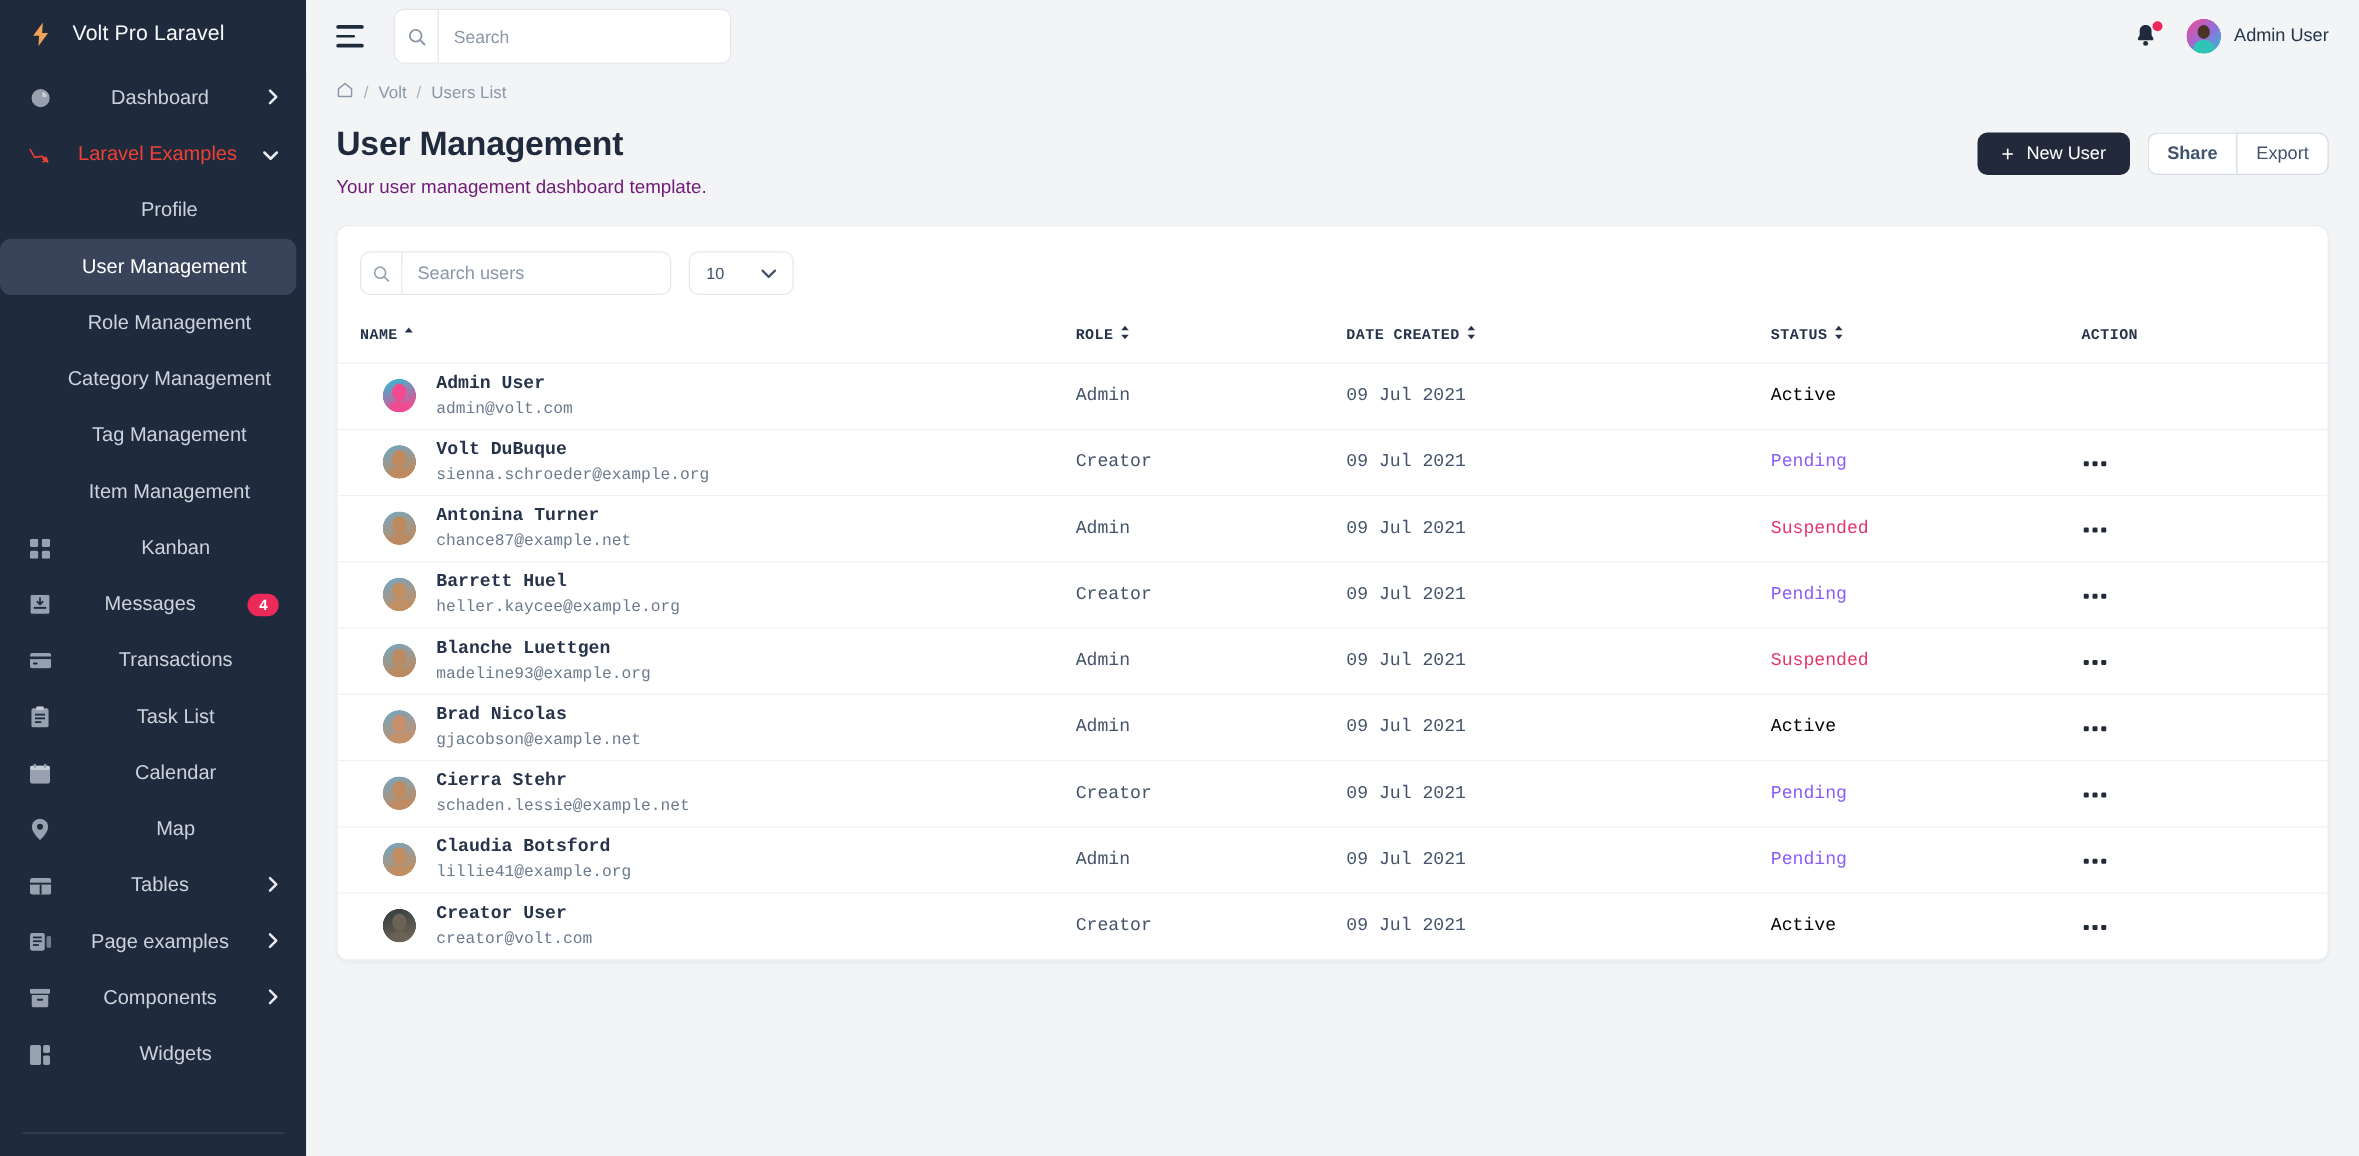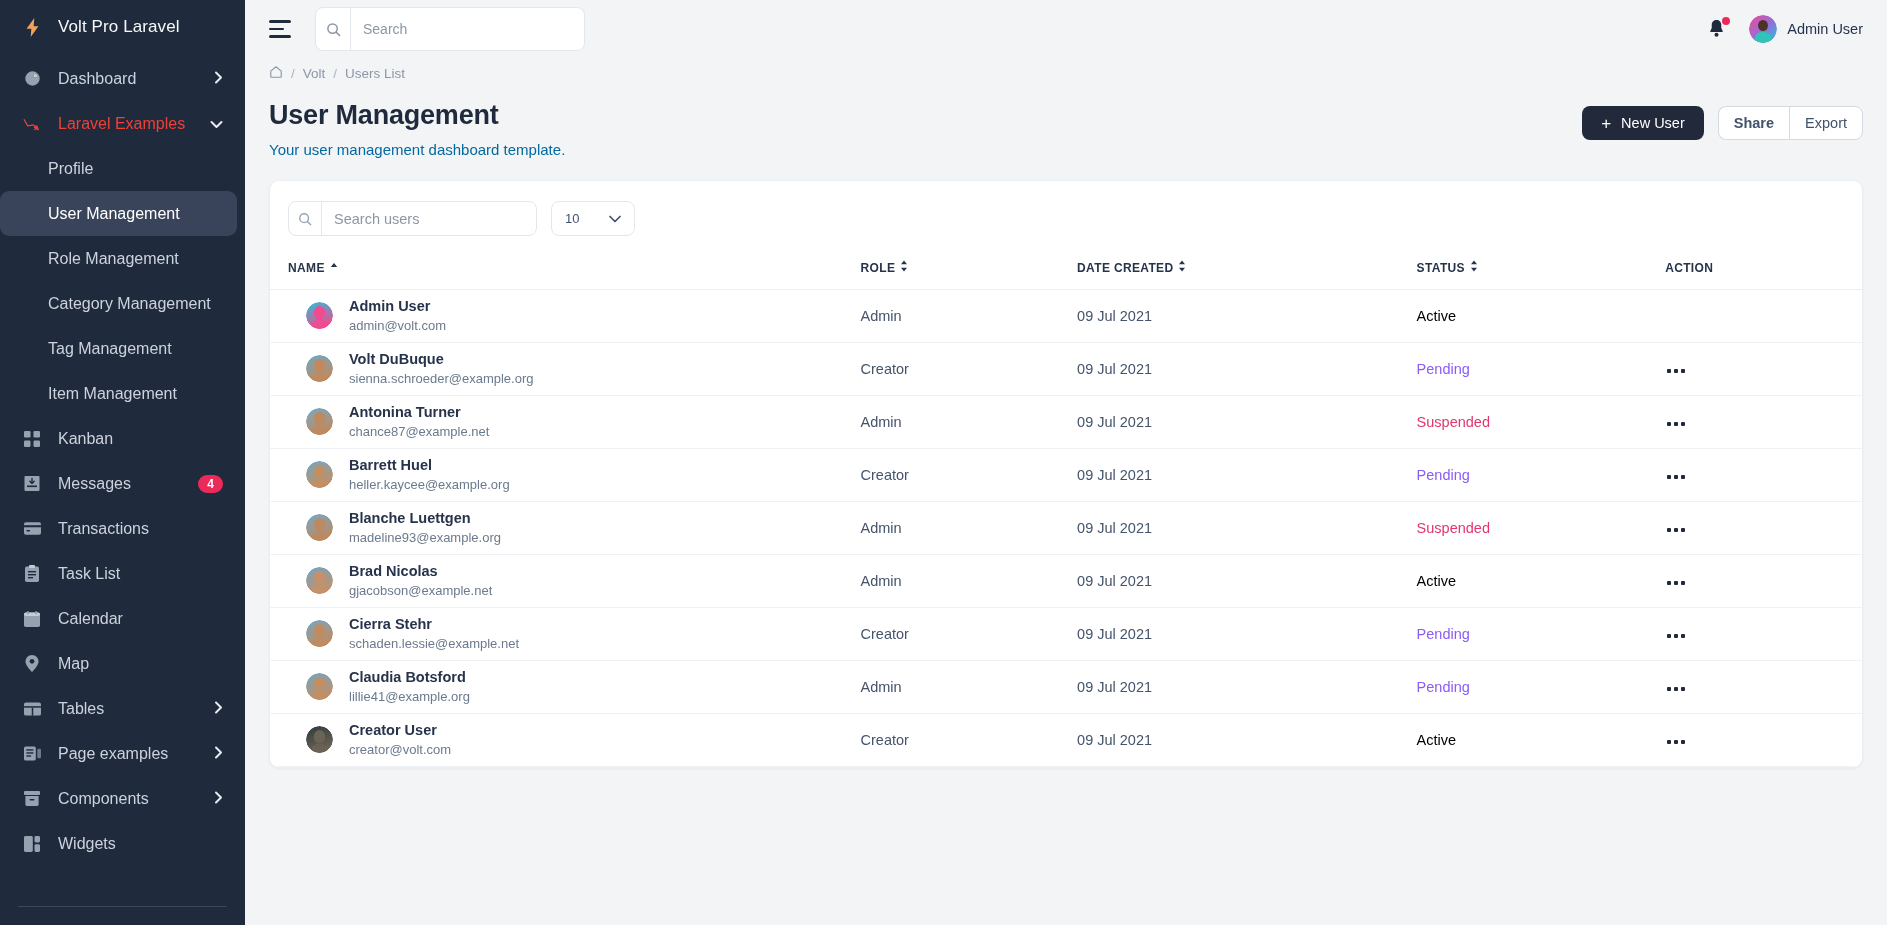--- a/index.html
+++ b/index.html
@@ -25,21 +25,21 @@
     height: 46px; padding: 0 22px; margin-bottom: 6px;
   }
   .brand-label { color: #f6f8fa; font-size: 17px; letter-spacing: .1px; }
   .nav-item {
     display: flex; align-items: center; gap: 16px;
     height: 45px; padding: 0 22px 0 22px;
     color: #cdd3dc; font-size: 16px;
     position: relative; cursor: pointer;
   }
   .nav-item .ico { width: 20px; height: 20px; flex: 0 0 20px; display: flex; align-items: center; justify-content: center; }
-  .nav-item .lbl { flex: 1; white-space: nowrap; }
+  .nav-item .lbl { flex: 1; white-space: nowrap; text-align: center; }
   .nav-item .chev { color: #e8ecf1; font-size: 14px; font-weight: bold; }
   .nav-item.accent .lbl { color: #ef4136; }
   .nav-item.sub { padding-left: 48px; }
   .nav-item.active {
     background: #39445a;
     border-radius: 9px;
     margin: 0 8px 0 0;
     width: 237px;
     color: #fff;
   }
@@ -89,21 +89,21 @@
   .avatar-lg { width: 27px; height: 27px; border-radius: 50%; flex: 0 0 27px; overflow: hidden; }
   .user-name { font-size: 14.5px; color: #24344d; }
 
   .content { padding: 0 24px; }
   .breadcrumb { display: flex; align-items: center; gap: 8px; font-size: 13.5px; color: #8b97a6; height: 30px; }
   .breadcrumb .sep { color: #aab4c0; }
   .breadcrumb a { color: #8b97a6; text-decoration: none; cursor: pointer; }
 
   .page-head { display: flex; align-items: flex-start; margin-top: 12px; }
   .page-title { font-size: 27px; color: #1f2a3c; font-weight: bold; letter-spacing: -.2px; }
-  .page-sub { font-size: 15px; color: #0369a1; margin-top: 10px; }
+  .page-sub { font-size: 15px; color: #701a75; margin-top: 10px; }
   .head-actions { margin-left: auto; display: flex; align-items: center; gap: 14px; padding-top: 6px; }
   .btn-primary {
     background: #22293a; color: #fff; border: none;
     border-radius: 8px; height: 34px; padding: 0 19px;
     font-size: 14.5px; display: flex; align-items: center; gap: 10px;
     cursor: pointer; font-family: "Liberation Sans", sans-serif;
   }
   .btn-group { display: flex; }
   .btn-outline {
     background: #fff; color: #41536b; border: 1px solid #d4dae1;
@@ -127,21 +127,21 @@
   }
   .tbl-search .search-ico-box { width: 33px; }
   .tbl-search input { flex: 1; border: none; outline: none; font-size: 14.5px; color: #394b5f; padding: 0 12px; font-family: "Liberation Sans", sans-serif; }
   .tbl-search input::placeholder { color: #8b97a6; }
   .per-page {
     display: flex; align-items: center; justify-content: space-between;
     width: 84px; height: 35px; border: 1px solid #e3e7ec; border-radius: 8px;
     padding: 0 13px; font-size: 13px; color: #41536b; cursor: pointer; background: #fff;
   }
 
-  table { width: 100%; border-collapse: collapse; }
+  table { width: 100%; border-collapse: collapse; font-family: Liberation Mono, monospace; }
   thead th {
     text-align: left; font-size: 12px; letter-spacing: .35px;
     color: #26334a; font-weight: bold; text-transform: uppercase;
     padding: 8px 0 14px 0; border-bottom: 1px solid #eceff2;
     white-space: nowrap;
   }
   thead th .sortwrap { display: inline-flex; align-items: center; gap: 5px; cursor: pointer; }
   .col-name { width: 480px; padding-left: 18px !important; }
   .col-role { width: 176px; }
   .col-date { width: 276px; }

